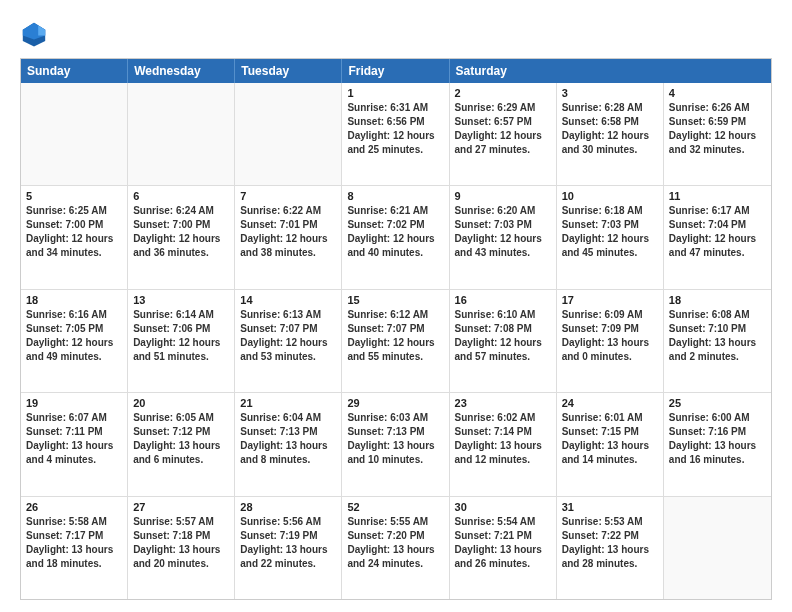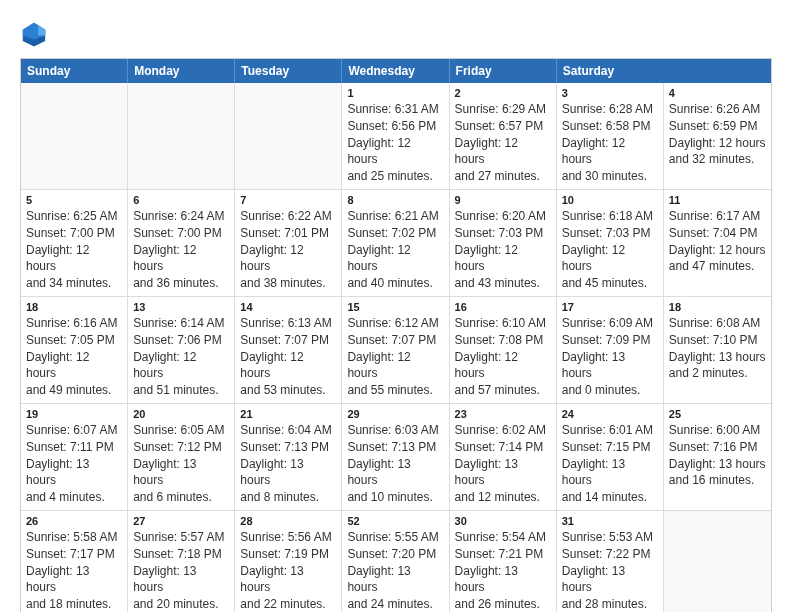--- a/index.html
+++ b/index.html
@@ -98,23 +98,24 @@
     .cal-cell:last-child { border-right: none; }
     .cal-cell.empty { background: #f9f9f9; }
     .day-num {
       font-size: 11px;
       font-weight: bold;
       color: #222;
       margin-bottom: 2px;
       display: block;
     }
     .cell-text {
-      font-size: 12px;
+      font-size: 10px;
       line-height: 1.4;
       color: #333;
+      font-weight: bold;
     }
   </style>
 </head>
 <body>
 
 <div class="page">
   <div class="header">
     <div class="logo">
       <svg class="logo-icon" viewBox="0 0 40 40">
         <polygon points="20,4 36,14 36,30 20,38 4,30 4,14" fill="#1a5fa8"></polygon>
@@ -128,23 +129,22 @@
     </div>
     <div class="title-area">
       <div class="month-title"></div>
       <div class="location-title"></div>
     </div>
   </div>
 
   <div class="calendar">
     <div class="cal-header-row">
     <div class="cal-header-cell">Sunday</div>
-        <div class="cal-header-cell">Monday</div>
+        <div class="cal-header-cell">Wednesday</div>
         <div class="cal-header-cell">Tuesday</div>
-        <div class="cal-header-cell">Wednesday</div>
         <div class="cal-header-cell">Friday</div>
         <div class="cal-header-cell">Saturday</div>
       </div>
     <div class="cal-body">
     <div class="cal-row">
           <div class="cal-cell empty"></div>
           <div class="cal-cell empty"></div>
           <div class="cal-cell empty"></div>
           <div class="cal-cell">
             <span class="day-num">1</span>

